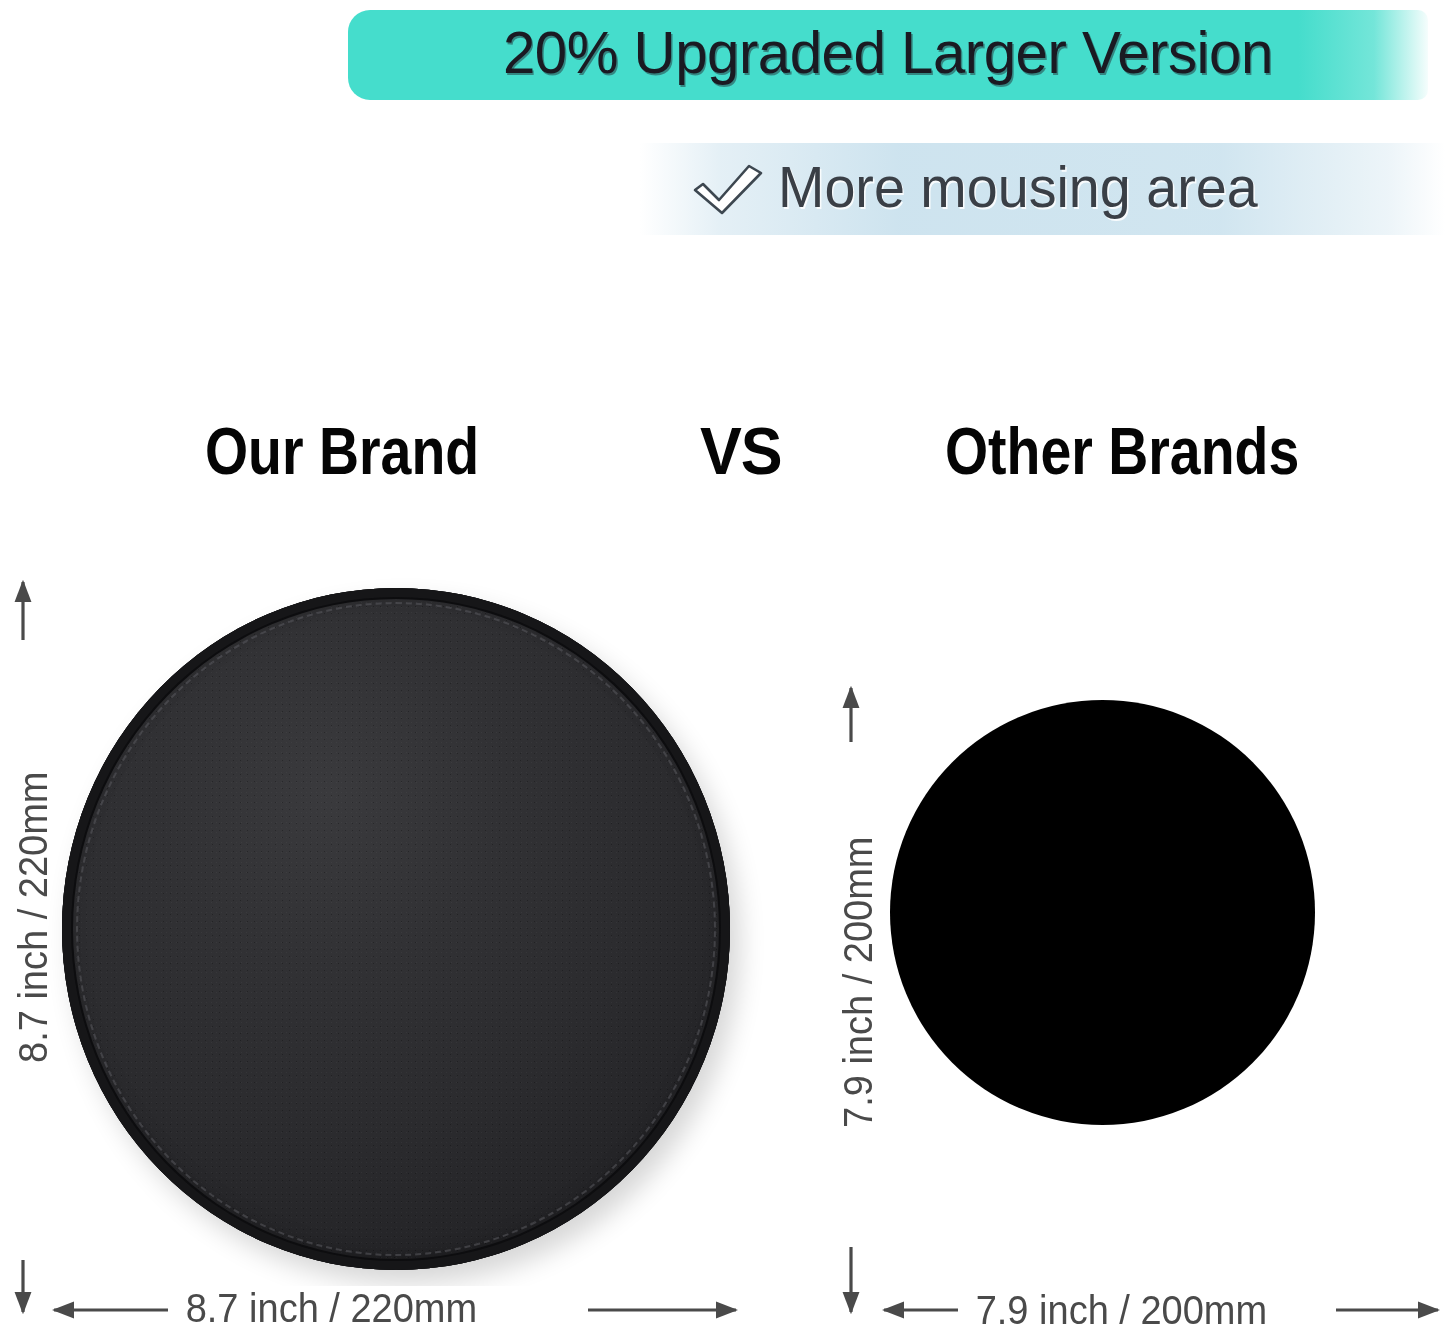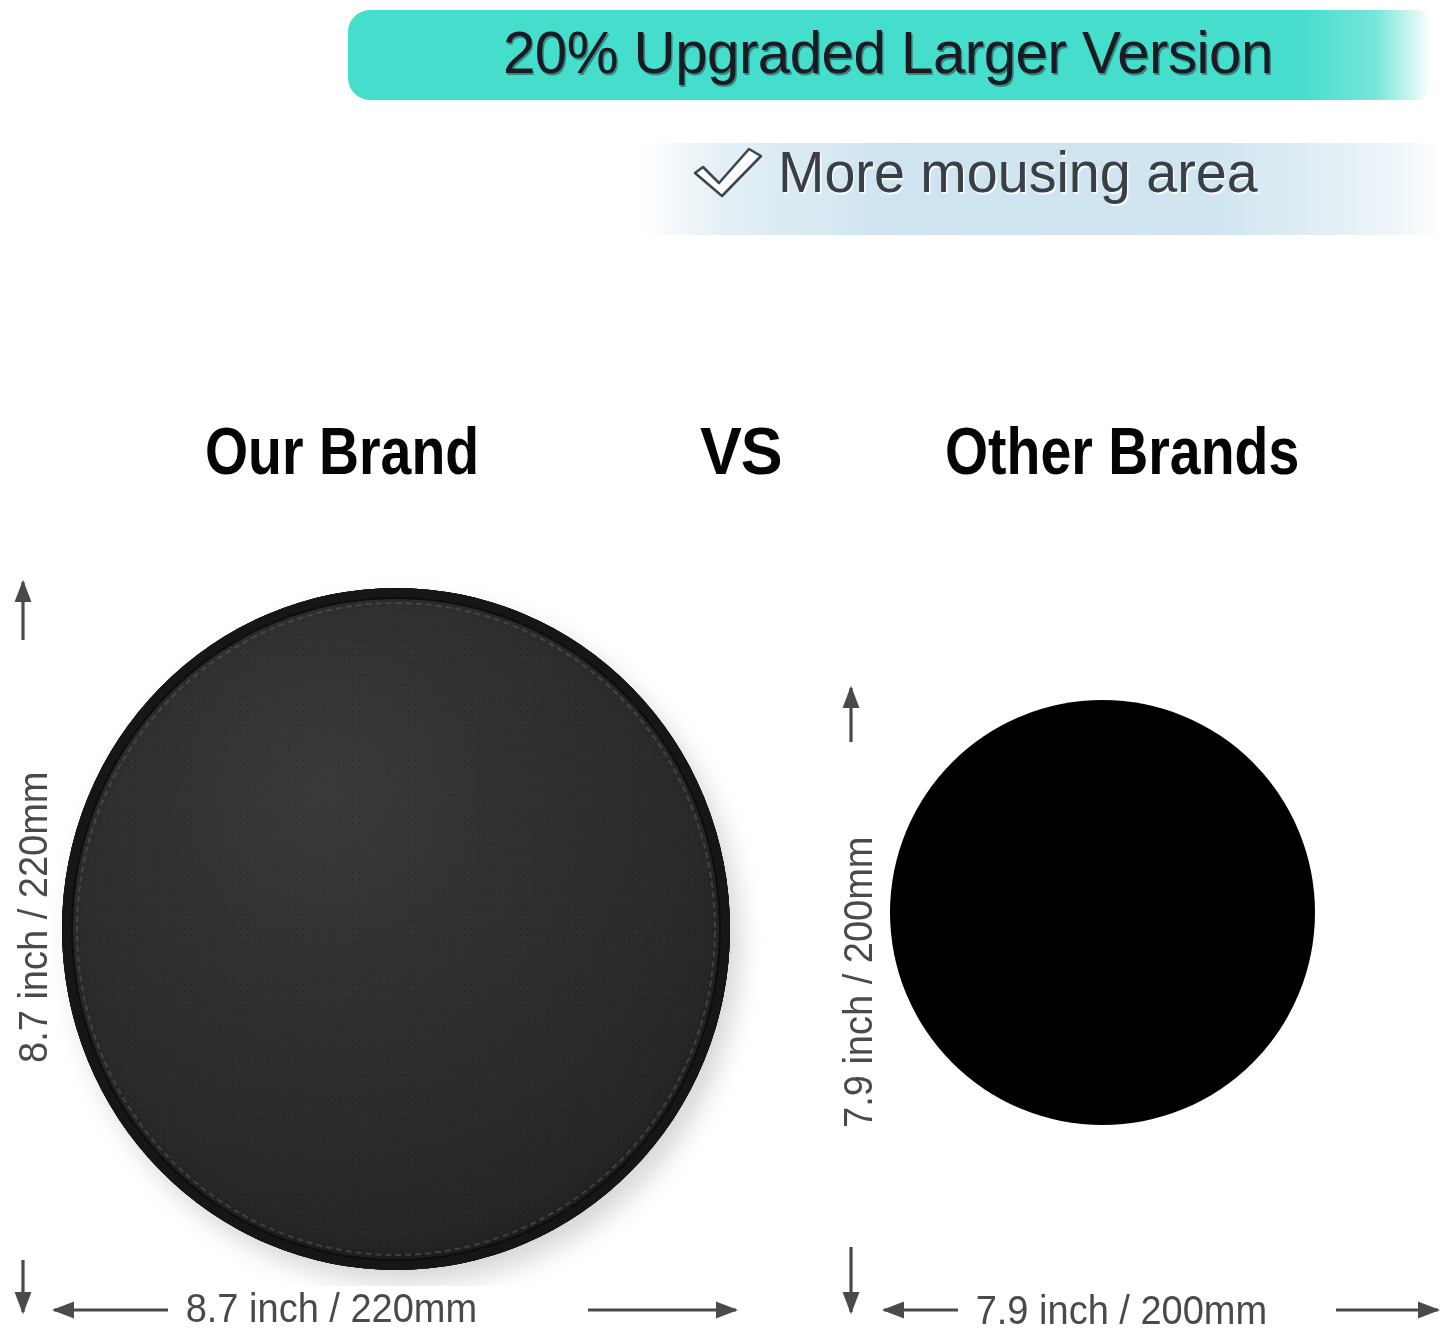--- a/index.html
+++ b/index.html
@@ -49,21 +49,21 @@
     text-shadow: 1.5px 1.5px 0 rgba(30,30,40,0.45);
     line-height: 1;
     padding-bottom: 4px;
   }
 
   
   .bullet {
     position: absolute;
     height: 92px;
     display: flex;
-    align-items: flex-start;
+    align-items: center;
     background: linear-gradient(to right,
                 rgba(206,227,238,0.0) 0%,
                 rgba(206,227,238,0.55) 10%,
                 rgba(203,226,238,0.95) 32%,
                 rgba(206,228,239,0.95) 72%,
                 rgba(214,232,241,0.45) 93%,
                 rgba(222,237,244,0.0) 100%);
   }
   .bullet-1 { left: 640px; top: 143px;  width: 805px; }
   .bullet-2 { left: 540px; top: 257px;  width: 905px; }

